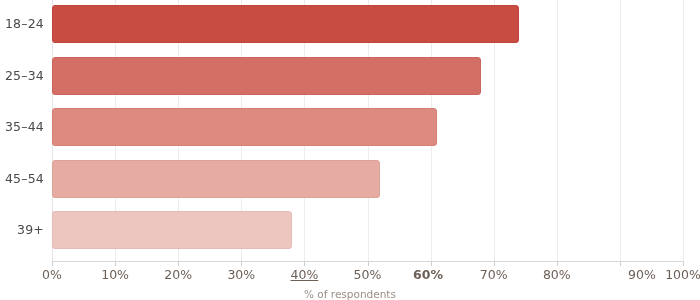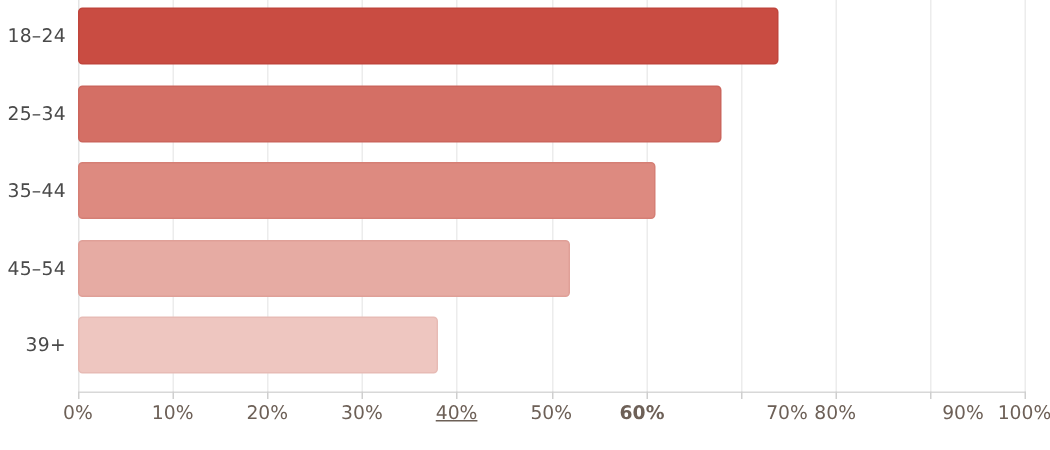--- a/index.html
+++ b/index.html
@@ -167,20 +167,21 @@
     </div>
 
   <div id="tick-labels">
       <div class="tick-label" style="left: 52px;">0%</div>
       <div class="tick-label" style="left: 115.1px;">10%</div>
       <div class="tick-label" style="left: 178.2px;">20%</div>
       <div class="tick-label" style="left: 241.3px;">30%</div>
       <div class="tick-label" style="left: 304.4px; text-decoration: underline;">40%</div>
       <div class="tick-label" style="left: 367.5px;">50%</div>
       <div class="tick-label" style="left: 428px; font-weight: bold;">60%</div>
-      <div class="tick-label" style="left: 493.7px; margin-left: 31px;">70%</div>
+      <div class="tick-label" style="left: 493.7px;">70%</div>
       <div class="tick-label" style="left: 556.8px;">80%</div>
       <div class="tick-label" style="left: 642px;">90%</div>
       <div class="tick-label" style="left: 683px;">100%</div>
     </div>
 
+  <div id="x-axis-title">% of respondents</div>
 
 </div>
 
 </body></html>

